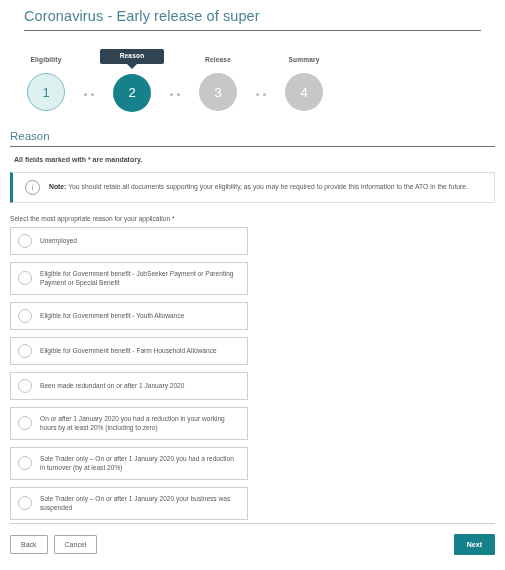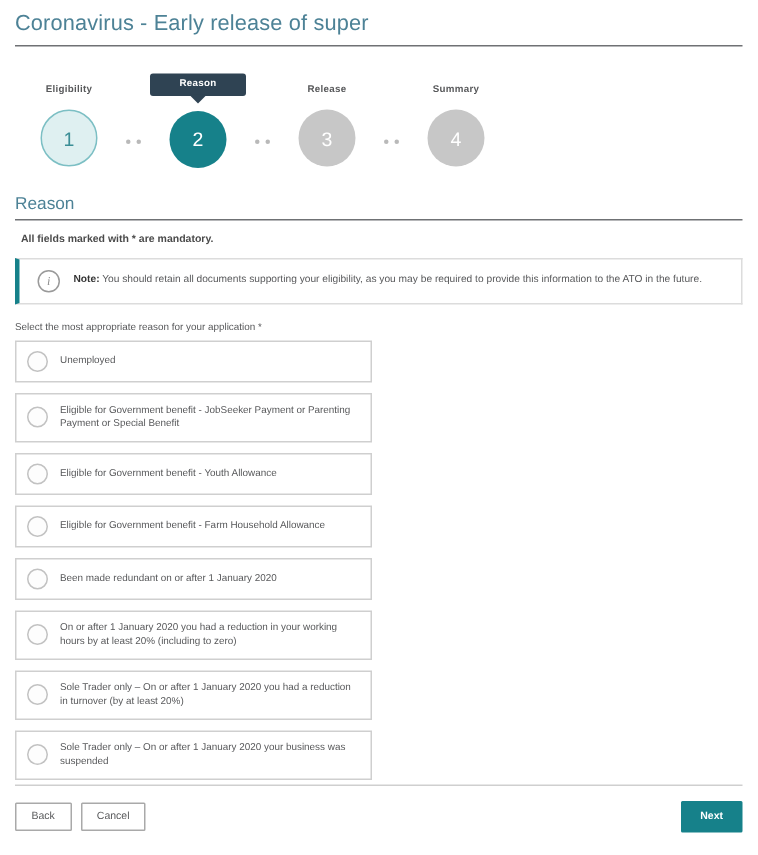--- a/index.html
+++ b/index.html
@@ -18,21 +18,21 @@
 
   .page {
     position: relative;
     width: 505px;
     height: 570px;
     box-sizing: border-box;
   }
 
   
   .page-title-wrap {
-    margin: 0 10px;
+    margin: 0 24px;
     padding-top: 8px;
     border-bottom: 1px solid #6f7174;
   }
   .page-title {
     font-size: 14.5px;
     font-weight: 400;
     color: #4d8296;
     letter-spacing: 0.1px;
     padding-bottom: 6px;
     margin: 0;

